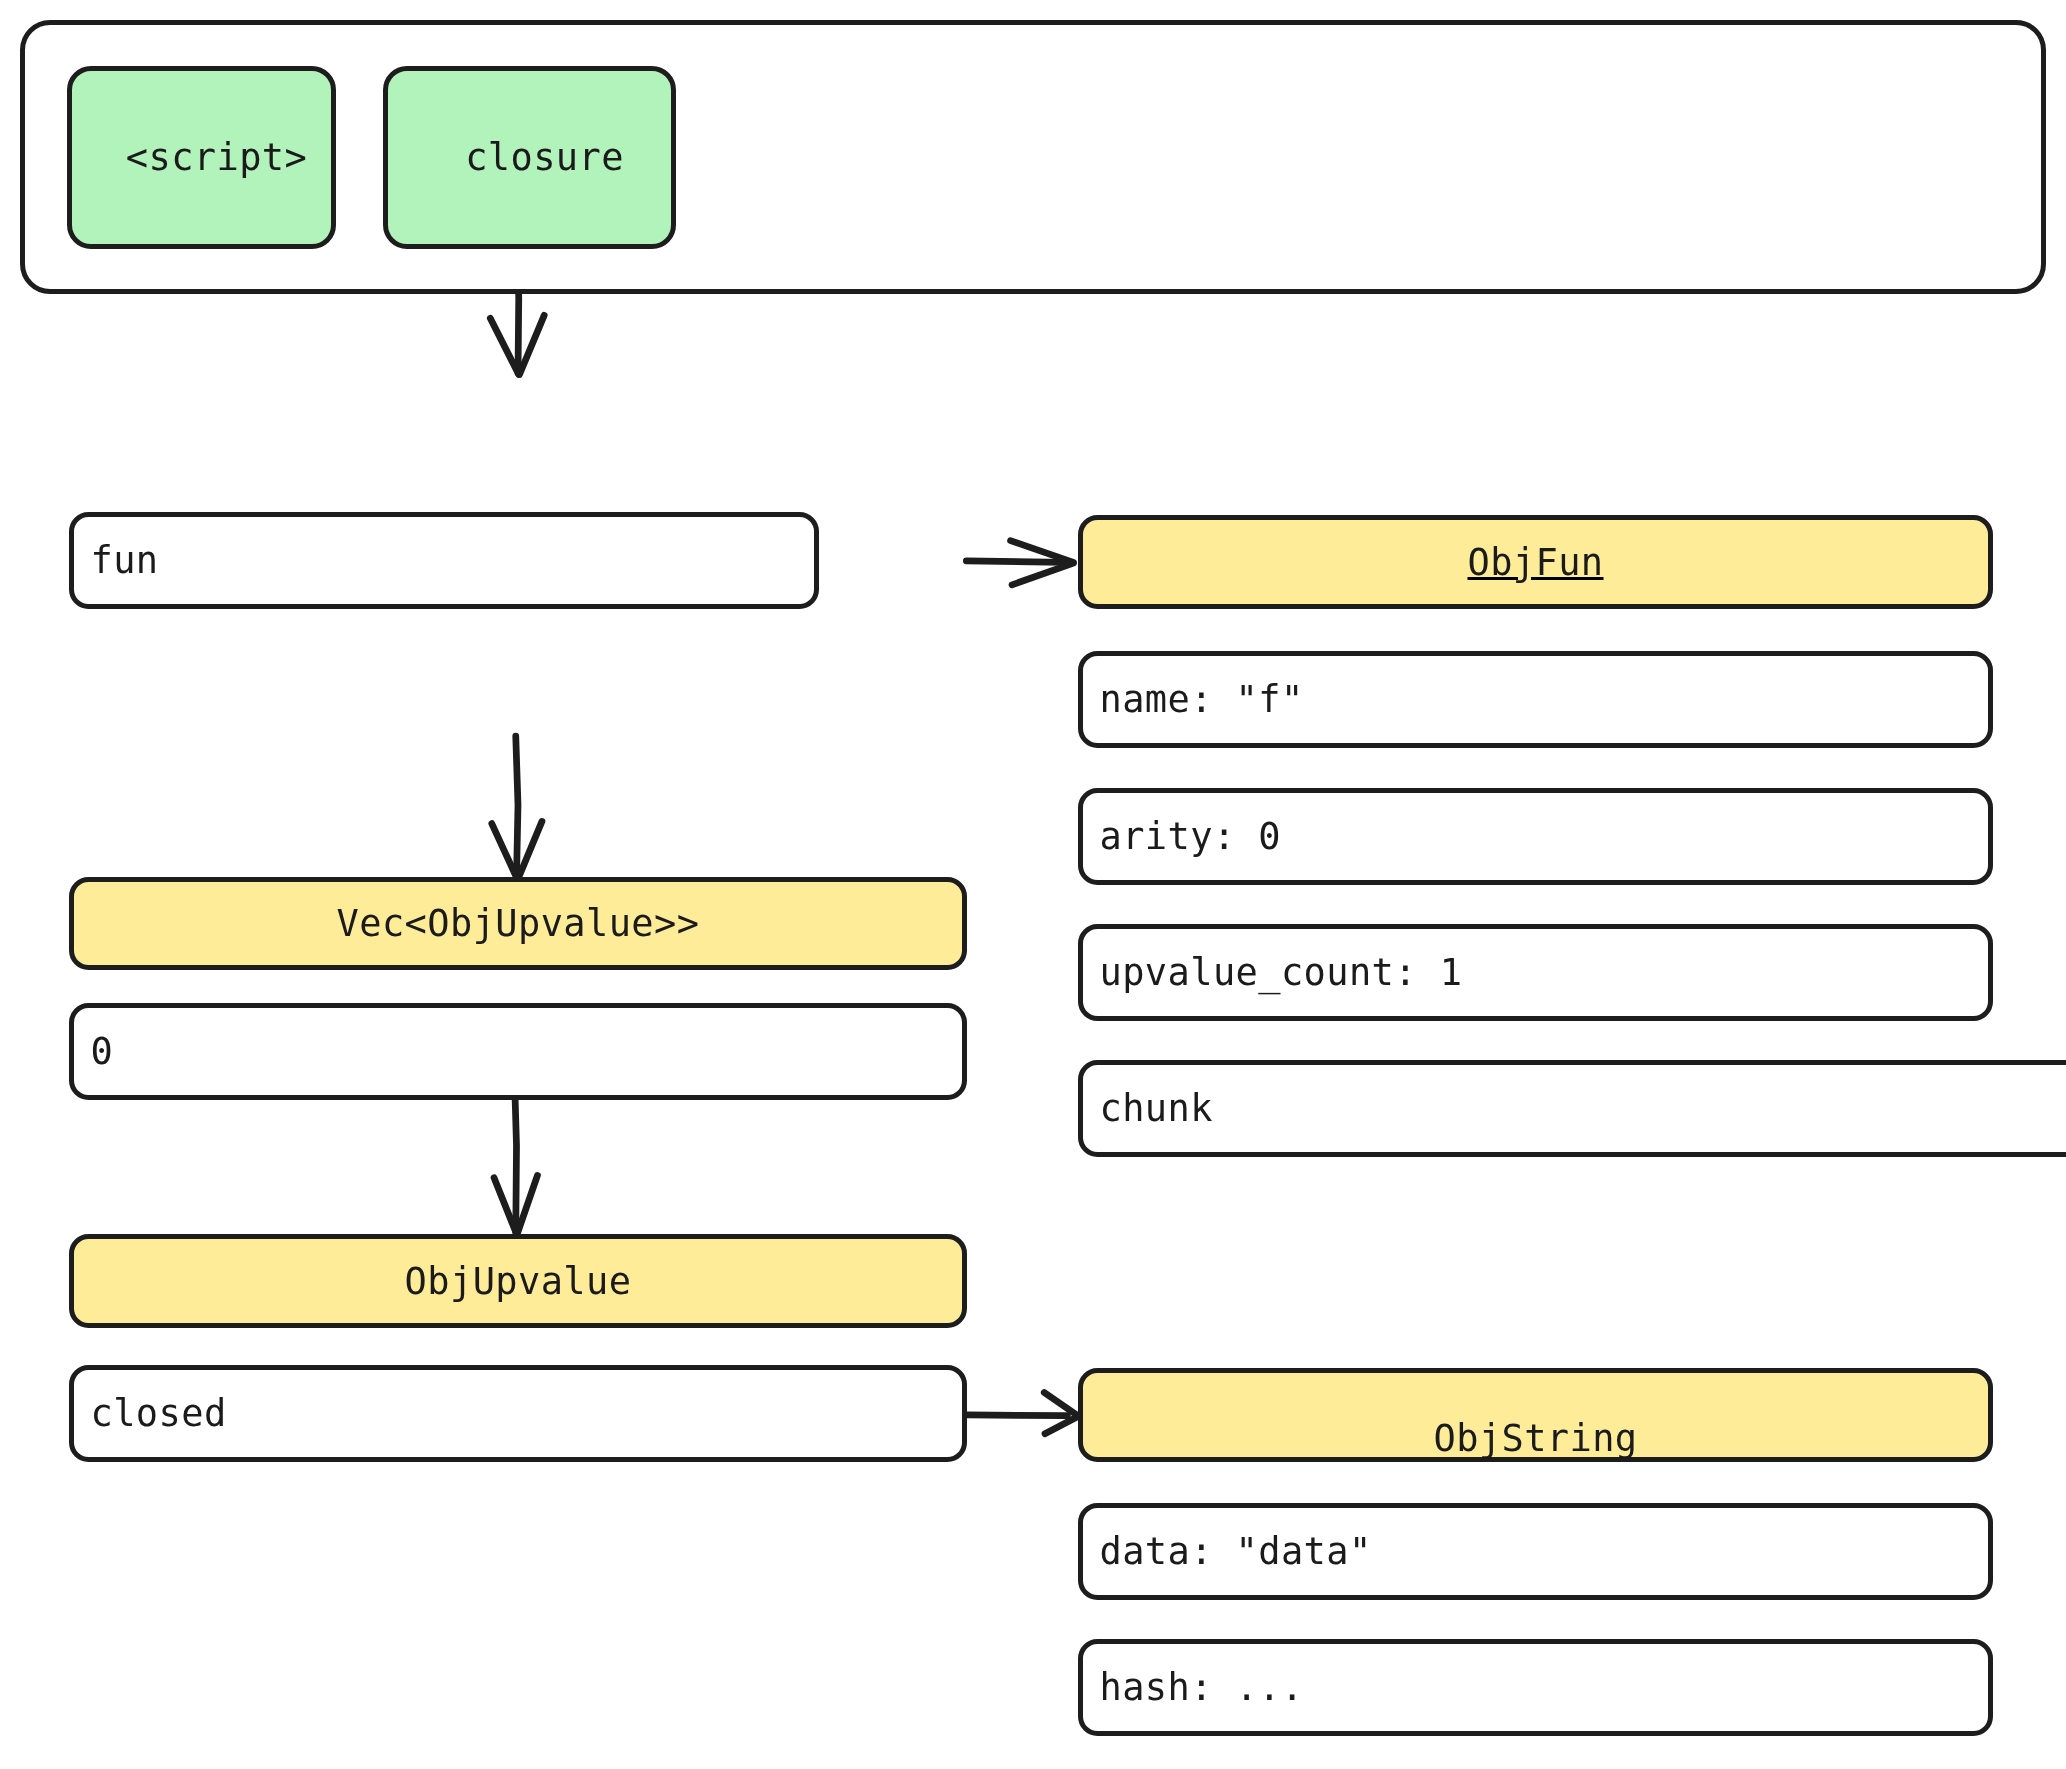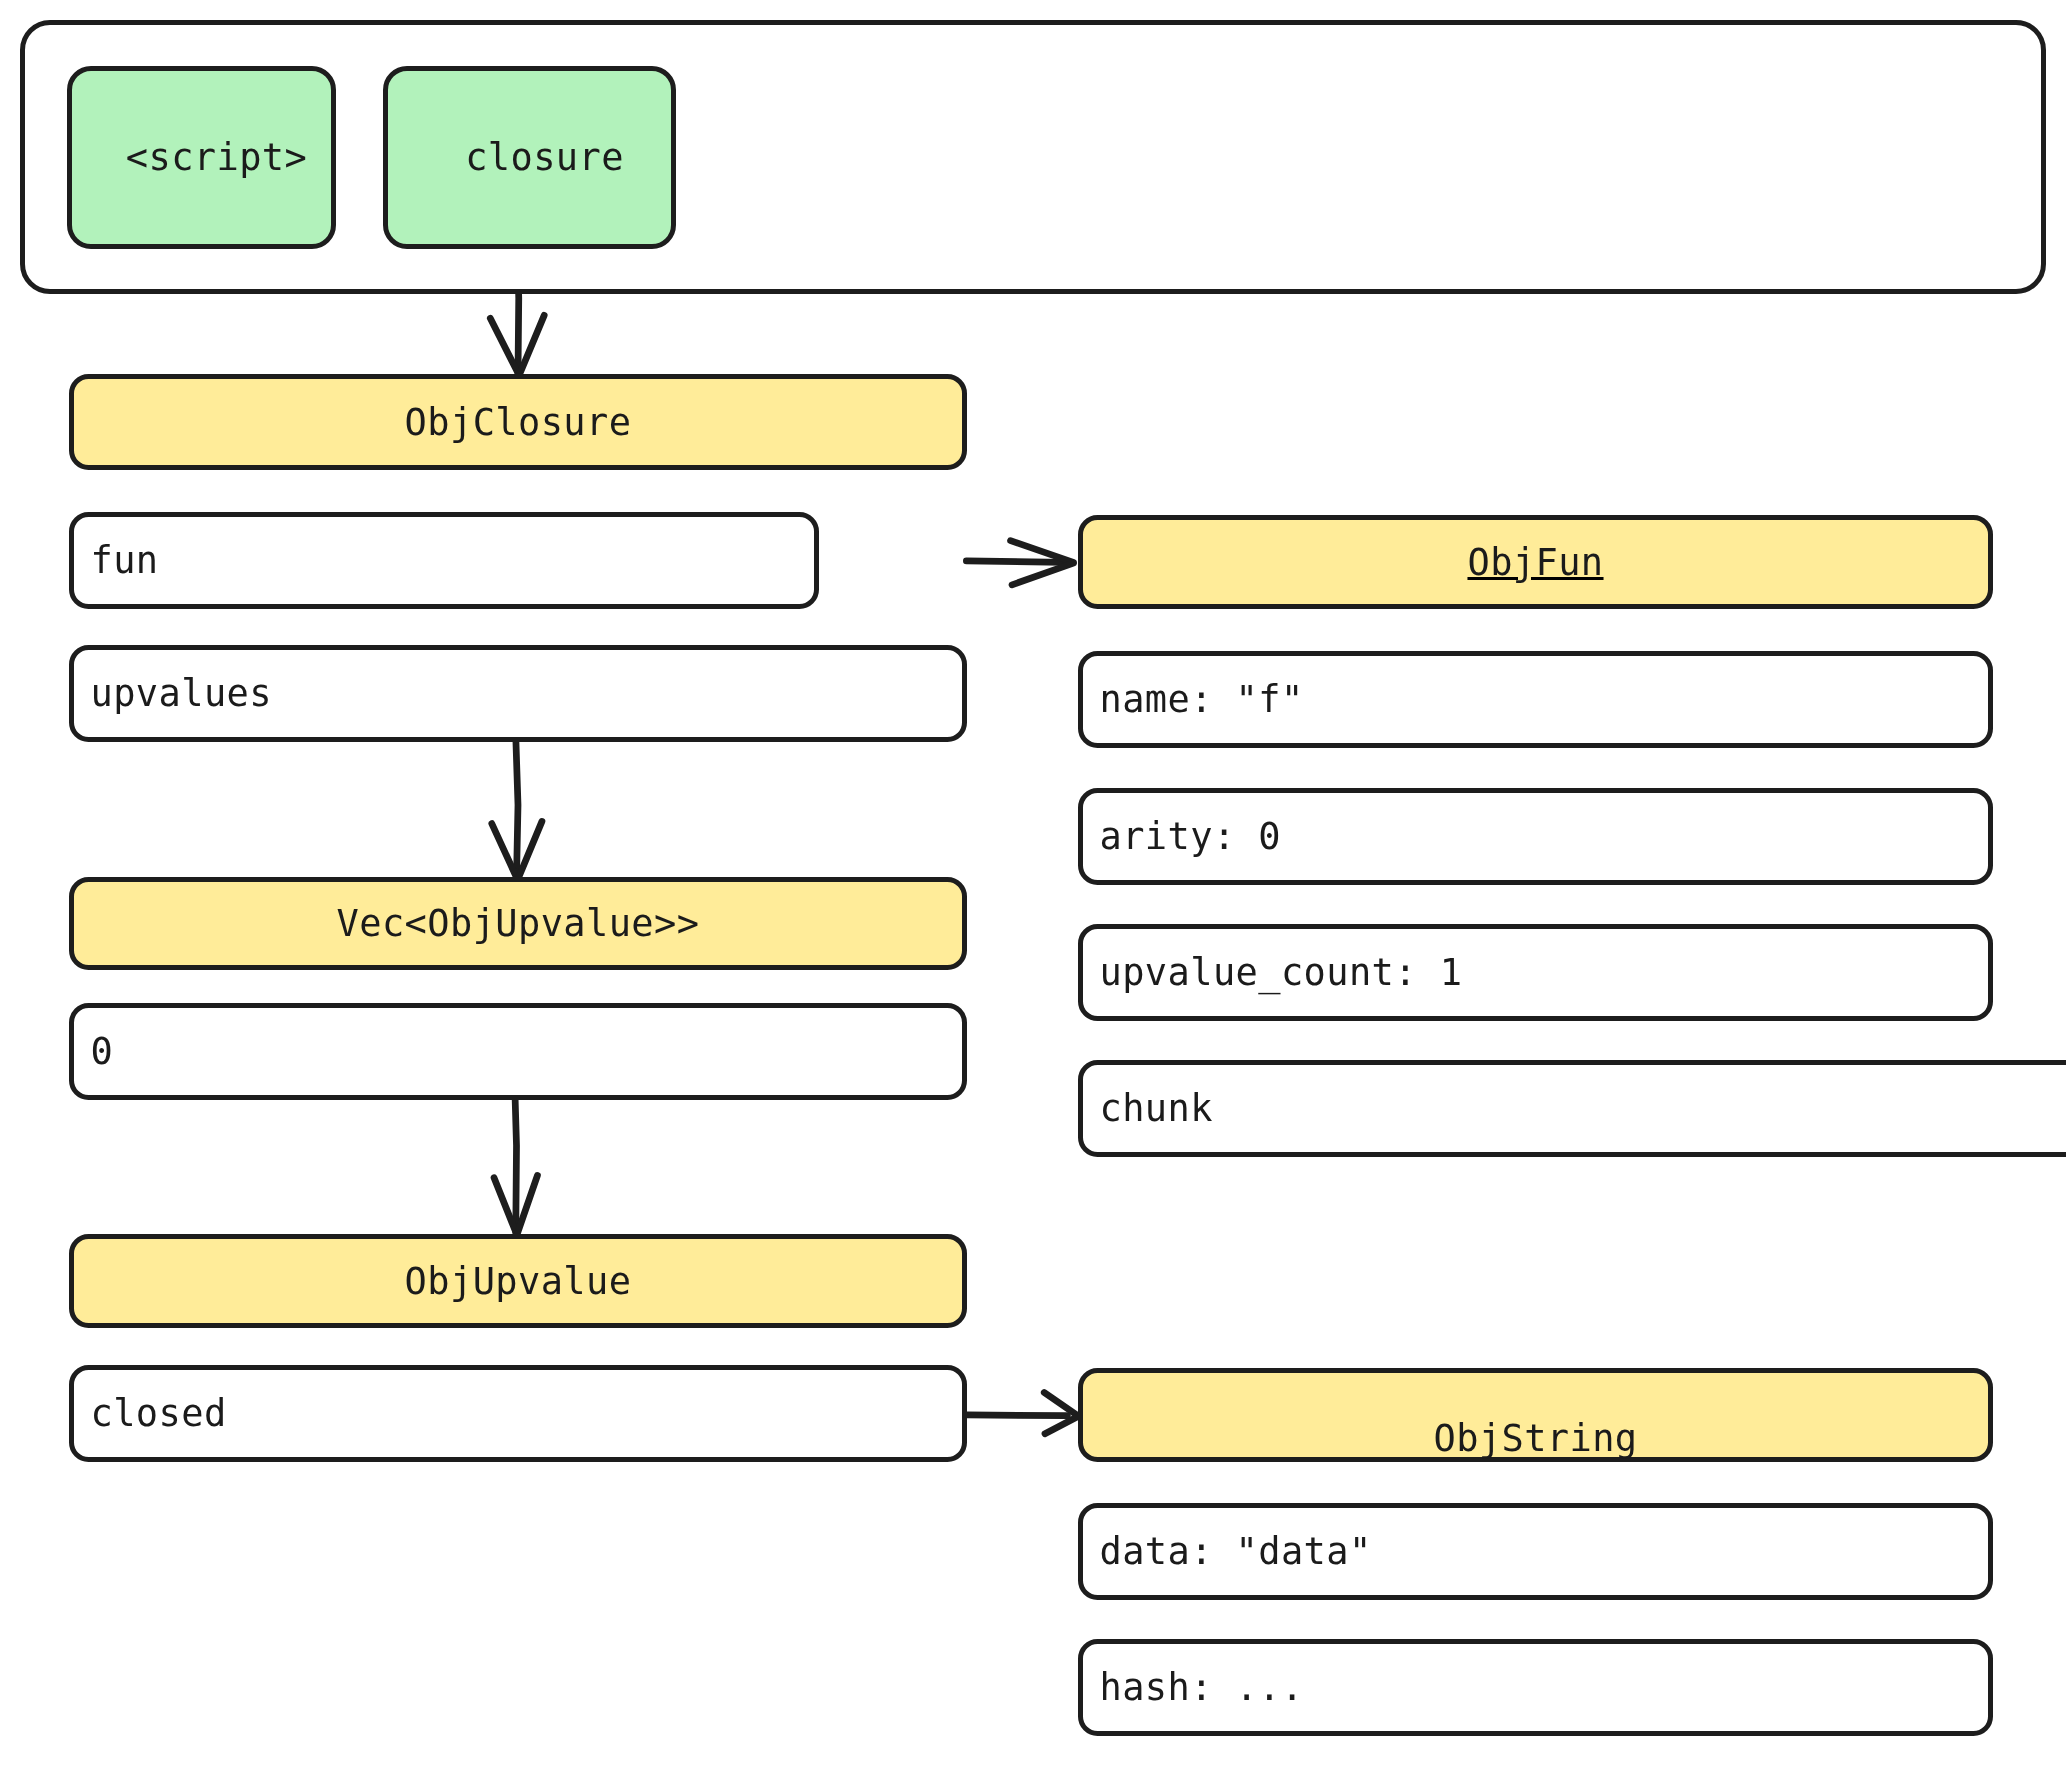--- a/index.html
+++ b/index.html
@@ -115,31 +115,25 @@
   <div id="script-container"></div>
 
   <div class="rbox titled green" style="left:67px; top:66px; width:269px; height:183px; border-radius:24px;">
     <span class="boxtext title-text">&lt;script&gt;</span>
   </div>
 
   <div class="rbox titled green" style="left:383px; top:66px; width:293px; height:183px; border-radius:24px;">
     <span class="boxtext title-text">closure</span>
   </div>
 
-  <div class="rbox titled yellow" style="left:69px; top:374px; width:898px; height:96px;">
-    <span class="boxtext title-text">ObjClosure</span>
-  </div>
 
   <div class="rbox fielded plain" style="left:69px; top:512px; width:750px; height:97px;">
     <span class="boxtext field-text">fun</span>
   </div>
 
-  <div class="rbox fielded plain" style="left:69px; top:645px; width:898px; height:97px;">
-    <span class="boxtext field-text">upvalues</span>
-  </div>
 
   <div class="rbox titled yellow" style="left:69px; top:877px; width:898px; height:93px;">
     <span class="boxtext title-text">Vec&lt;ObjUpvalue&gt;&gt;</span>
   </div>
 
   <div class="rbox fielded plain" style="left:69px; top:1003px; width:898px; height:97px;">
     <span class="boxtext field-text">0</span>
   </div>
 
   <div class="rbox titled yellow" style="left:69px; top:1234px; width:898px; height:94px;">

